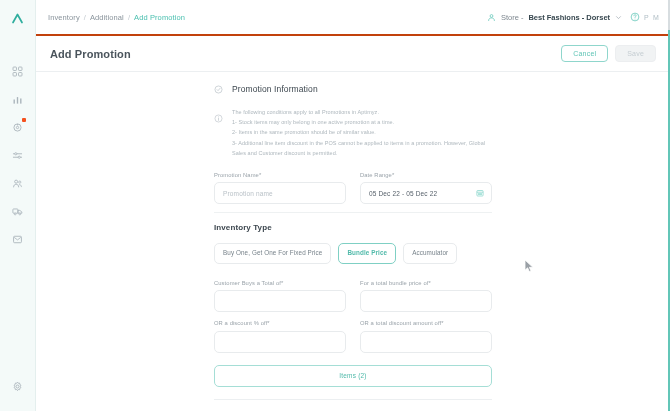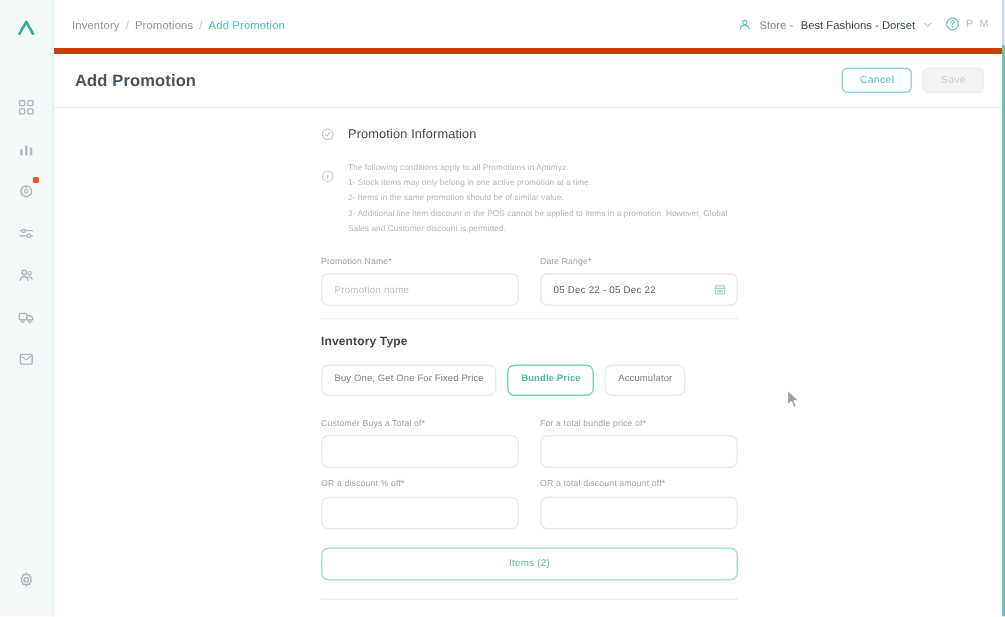--- a/index.html
+++ b/index.html
@@ -89,21 +89,21 @@
     flex-direction: column;
     background: #ffffff;
     position: relative;
     min-width: 0;
   }
 
   
   .topbar {
     height: 36px;
     flex: 0 0 36px;
-    border-bottom: 4px solid #c2410c;
+    border-bottom: 2px solid #c2410c;
     display: flex;
     align-items: center;
     padding: 0 10px 0 12px;
     background: #fff;
   }
 
   .breadcrumb {
     display: flex;
     align-items: center;
     font-size: 7.5px;
@@ -124,21 +124,21 @@
   .store-select {
     display: flex;
     align-items: center;
     gap: 5px;
     font-size: 7.5px;
     color: #7d878f;
     cursor: pointer;
     white-space: nowrap;
   }
   .store-select .store-name {
-    font-weight: normal;
+    font-weight: bold;
     color: #37474f;
   }
   .store-select .store-prefix { color: #7d878f; }
 
   .help-wrap {
     display: flex;
     align-items: center;
     gap: 4px;
   }
   .avatar-initials {
@@ -440,21 +440,21 @@
     </div>
   </aside>
 
   <div class="main">
 
     <div class="topbar">
 
       <nav class="breadcrumb">
         <span class="crumb">Inventory</span>
         <span class="sep">/</span>
-        <span class="crumb">Promotions</span>
+        <span class="crumb">Additional</span>
         <span class="sep">/</span>
         <span class="current">Add Promotion</span>
       </nav>
 
       <div class="topbar-right">
 
         <div class="store-select">
           <svg width="9" height="9" viewBox="0 0 16 16">
             <circle cx="8" cy="5.3" r="2.5" fill="none" stroke="#63c6b8" stroke-width="1.35"></circle>
             <path d="M2.8 13.4 C2.8 10.2 5.2 8.8 8 8.8 C10.8 8.8 13.2 10.2 13.2 13.4" fill="none" stroke="#63c6b8" stroke-width="1.35" stroke-linecap="round"></path>

